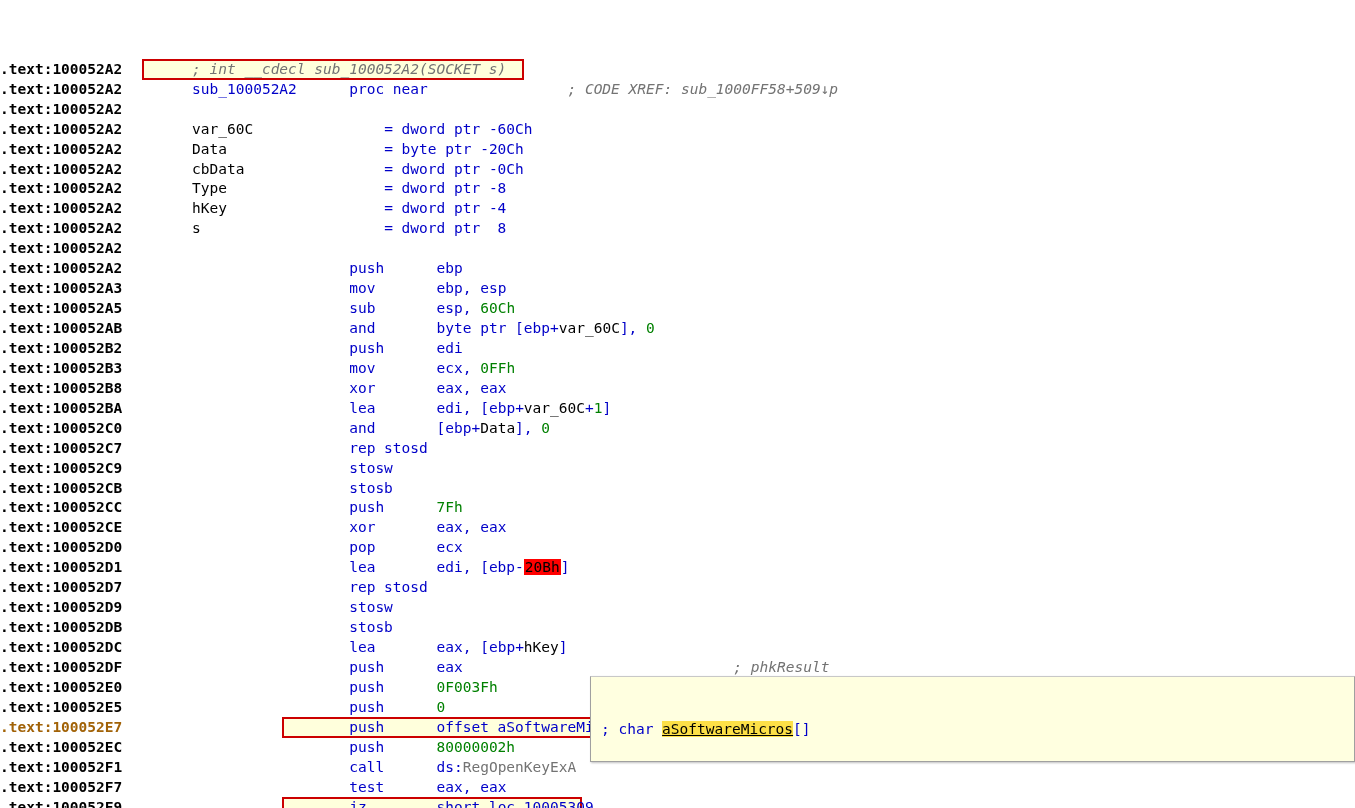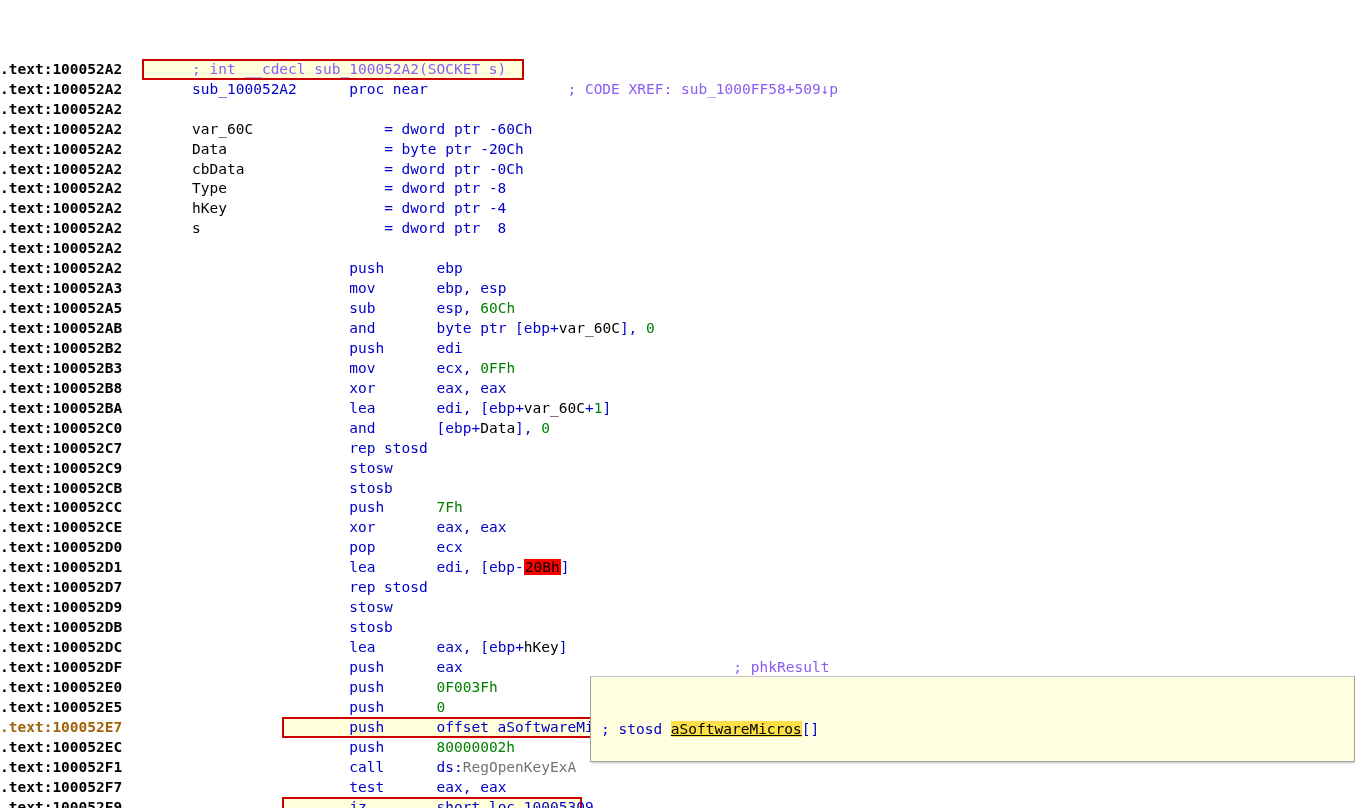--- a/index.html
+++ b/index.html
@@ -33,21 +33,21 @@
     white-space: pre;
     position: relative;
   }
 
   
   .addr        { color: #000000; font-weight: bold; }
   .addr.cur    { color: #a16207; }
   .gap         { color: transparent; }
 
   
-  .cmt   { color: #8b5cf6; }               
+  .cmt   { color: #737373; font-style: italic; }               
   .fnname{ color: #0000c8; }               
   .kw    { color: #0000c8; }               
   .var   { color: #000000; }               
   .num   { color: #008000; }               
   .api   { color: #737373; }               
   .loc   { color: #0000c8; }               
   .str   { color: #808080; }
 
   
   .hl-box {
@@ -92,17 +92,17 @@
   
   <div id="lines"><div class="line" style="z-index: 2; position: relative;"><span class="addr">.text:100052A2        </span><span class="cmt">; int __cdecl sub_100052A2(SOCKET s)</span></div><div class="line" style="z-index: 2; position: relative;"><span class="addr">.text:100052A2        </span><span class="fnname">sub_100052A2      </span><span class="kw">proc near                </span><span class="cmt">; CODE XREF: sub_1000FF58+509↓p</span></div><div class="line" style="z-index: 2; position: relative;"><span class="addr">.text:100052A2        </span></div><div class="line" style="z-index: 2; position: relative;"><span class="addr">.text:100052A2        </span><span class="var">var_60C               </span><span class="kw">= dword ptr -60Ch</span></div><div class="line" style="z-index: 2; position: relative;"><span class="addr">.text:100052A2        </span><span class="var">Data                  </span><span class="kw">= byte ptr -20Ch</span></div><div class="line" style="z-index: 2; position: relative;"><span class="addr">.text:100052A2        </span><span class="var">cbData                </span><span class="kw">= dword ptr -0Ch</span></div><div class="line" style="z-index: 2; position: relative;"><span class="addr">.text:100052A2        </span><span class="var">Type                  </span><span class="kw">= dword ptr -8</span></div><div class="line" style="z-index: 2; position: relative;"><span class="addr">.text:100052A2        </span><span class="var">hKey                  </span><span class="kw">= dword ptr -4</span></div><div class="line" style="z-index: 2; position: relative;"><span class="addr">.text:100052A2        </span><span class="var">s                     </span><span class="kw">= dword ptr  8</span></div><div class="line" style="z-index: 2; position: relative;"><span class="addr">.text:100052A2        </span></div><div class="line" style="z-index: 2; position: relative;"><span class="addr">.text:100052A2        </span><span class="gap">                  </span><span class="kw">push      </span><span><span class="kw">ebp</span></span></div><div class="line" style="z-index: 2; position: relative;"><span class="addr">.text:100052A3        </span><span class="gap">                  </span><span class="kw">mov       </span><span><span class="kw">ebp</span><span class="kw">, </span><span class="kw">esp</span></span></div><div class="line" style="z-index: 2; position: relative;"><span class="addr">.text:100052A5        </span><span class="gap">                  </span><span class="kw">sub       </span><span><span class="kw">esp</span><span class="kw">, </span><span class="num">60Ch</span></span></div><div class="line" style="z-index: 2; position: relative;"><span class="addr">.text:100052AB        </span><span class="gap">                  </span><span class="kw">and       </span><span><span class="kw">byte</span><span class="kw"> </span><span class="kw">ptr</span><span class="kw"> [</span><span class="kw">ebp</span><span class="kw">+</span><span class="var">var_60C</span><span class="kw">], </span><span class="num">0</span></span></div><div class="line" style="z-index: 2; position: relative;"><span class="addr">.text:100052B2        </span><span class="gap">                  </span><span class="kw">push      </span><span><span class="kw">edi</span></span></div><div class="line" style="z-index: 2; position: relative;"><span class="addr">.text:100052B3        </span><span class="gap">                  </span><span class="kw">mov       </span><span><span class="kw">ecx</span><span class="kw">, </span><span class="num">0FFh</span></span></div><div class="line" style="z-index: 2; position: relative;"><span class="addr">.text:100052B8        </span><span class="gap">                  </span><span class="kw">xor       </span><span><span class="kw">eax</span><span class="kw">, </span><span class="kw">eax</span></span></div><div class="line" style="z-index: 2; position: relative;"><span class="addr">.text:100052BA        </span><span class="gap">                  </span><span class="kw">lea       </span><span><span class="kw">edi</span><span class="kw">, [</span><span class="kw">ebp</span><span class="kw">+</span><span class="var">var_60C</span><span class="kw">+</span><span class="num">1</span><span class="kw">]</span></span></div><div class="line" style="z-index: 2; position: relative;"><span class="addr">.text:100052C0        </span><span class="gap">                  </span><span class="kw">and       </span><span><span class="kw">[</span><span class="kw">ebp</span><span class="kw">+</span><span class="var">Data</span><span class="kw">], </span><span class="num">0</span></span></div><div class="line" style="z-index: 2; position: relative;"><span class="addr">.text:100052C7        </span><span class="gap">                  </span><span class="kw">rep stosd </span><span></span></div><div class="line" style="z-index: 2; position: relative;"><span class="addr">.text:100052C9        </span><span class="gap">                  </span><span class="kw">stosw     </span><span></span></div><div class="line" style="z-index: 2; position: relative;"><span class="addr">.text:100052CB        </span><span class="gap">                  </span><span class="kw">stosb     </span><span></span></div><div class="line" style="z-index: 2; position: relative;"><span class="addr">.text:100052CC        </span><span class="gap">                  </span><span class="kw">push      </span><span><span class="num">7Fh</span></span></div><div class="line" style="z-index: 2; position: relative;"><span class="addr">.text:100052CE        </span><span class="gap">                  </span><span class="kw">xor       </span><span><span class="kw">eax</span><span class="kw">, </span><span class="kw">eax</span></span></div><div class="line" style="z-index: 2; position: relative;"><span class="addr">.text:100052D0        </span><span class="gap">                  </span><span class="kw">pop       </span><span><span class="kw">ecx</span></span></div><div class="line" style="z-index: 2; position: relative;"><span class="addr">.text:100052D1        </span><span class="gap">                  </span><span class="kw">lea       </span><span class="kw">edi, [ebp-</span><span class="redbg">20Bh</span><span class="kw">]</span></div><div class="line" style="z-index: 2; position: relative;"><span class="addr">.text:100052D7        </span><span class="gap">                  </span><span class="kw">rep stosd </span><span></span></div><div class="line" style="z-index: 2; position: relative;"><span class="addr">.text:100052D9        </span><span class="gap">                  </span><span class="kw">stosw     </span><span></span></div><div class="line" style="z-index: 2; position: relative;"><span class="addr">.text:100052DB        </span><span class="gap">                  </span><span class="kw">stosb     </span><span></span></div><div class="line" style="z-index: 2; position: relative;"><span class="addr">.text:100052DC        </span><span class="gap">                  </span><span class="kw">lea       </span><span><span class="kw">eax</span><span class="kw">, [</span><span class="kw">ebp</span><span class="kw">+</span><span class="var">hKey</span><span class="kw">]</span></span></div><div class="line" style="z-index: 2; position: relative;"><span class="addr">.text:100052DF        </span><span class="gap">                  </span><span class="kw">push      </span><span><span class="kw">eax</span></span><span class="gap">                               </span><span class="cmt">; phkResult</span></div><div class="line" style="z-index: 2; position: relative;"><span class="addr">.text:100052E0        </span><span class="gap">                  </span><span class="kw">push      </span><span><span class="num">0F003Fh</span></span><span class="gap">                           </span><span class="cmt">; samDesired</span></div><div class="line" style="z-index: 2; position: relative;"><span class="addr">.text:100052E5        </span><span class="gap">                  </span><span class="kw">push      </span><span><span class="num">0</span></span><span class="gap">                                 </span><span class="cmt">; ulOptions</span></div><div class="line" style="z-index: 2; position: relative;"><span class="addr cur">.text:100052E7        </span><span class="gap">                  </span><span class="kw">push      </span><span class="kw">offset aSoftwareMicros            </span><span class="str">; "SOFTWARE\\Microsoft\\Windows\\</span><span class="yelbg">CurrentVersi</span><span class="caret"></span><span class="str">"...</span></div><div class="line" style="z-index: 2; position: relative;"><span class="addr">.text:100052EC        </span><span class="gap">                  </span><span class="kw">push      </span><span><span class="num">80000002h</span></span><span class="gap">                         </span><span class="cmt">; hKey</span></div><div class="line" style="z-index: 2; position: relative;"><span class="addr">.text:100052F1        </span><span class="gap">                  </span><span class="kw">call      </span><span class="kw">ds:</span><span class="api">RegOpenKeyExA</span></div><div class="line" style="z-index: 2; position: relative;"><span class="addr">.text:100052F7        </span><span class="gap">                  </span><span class="kw">test      </span><span><span class="kw">eax</span><span class="kw">, </span><span class="kw">eax</span></span></div><div class="line" style="z-index: 2; position: relative;"><span class="addr">.text:100052F9        </span><span class="gap">                  </span><span class="kw">jz        </span><span class="kw">short </span><span class="loc">loc_10005309</span></div></div>
 
   
   <div class="hl-box" id="box-proto" style="left: 142px; top: 59px; width: 382px; height: 21px; z-index: 1;"></div>
   <div class="hl-box" id="box-push" style="left: 282px; top: 717px; width: 1134px; height: 21px; z-index: 1;"></div>
   <div class="hl-box" id="box-jz" style="left: 282px; top: 797px; width: 300px; height: 21px; z-index: 1;"></div>
 
   
   <div id="tooltip" style="left: 590px; top: 676px; width: 765px; height: 86px;">
-    <div class="tt-l1"><span class="kw">; stosd </span><span class="yelbg fnname">aSoftwareMicros</span><span class="kw">[]</span></div>
+    <div class="tt-l1"><span class="kw">; char </span><span class="yelbg fnname">aSoftwareMicros</span><span class="kw">[]</span></div>
     
     
   </div>
 </div>
 
 </body></html>

